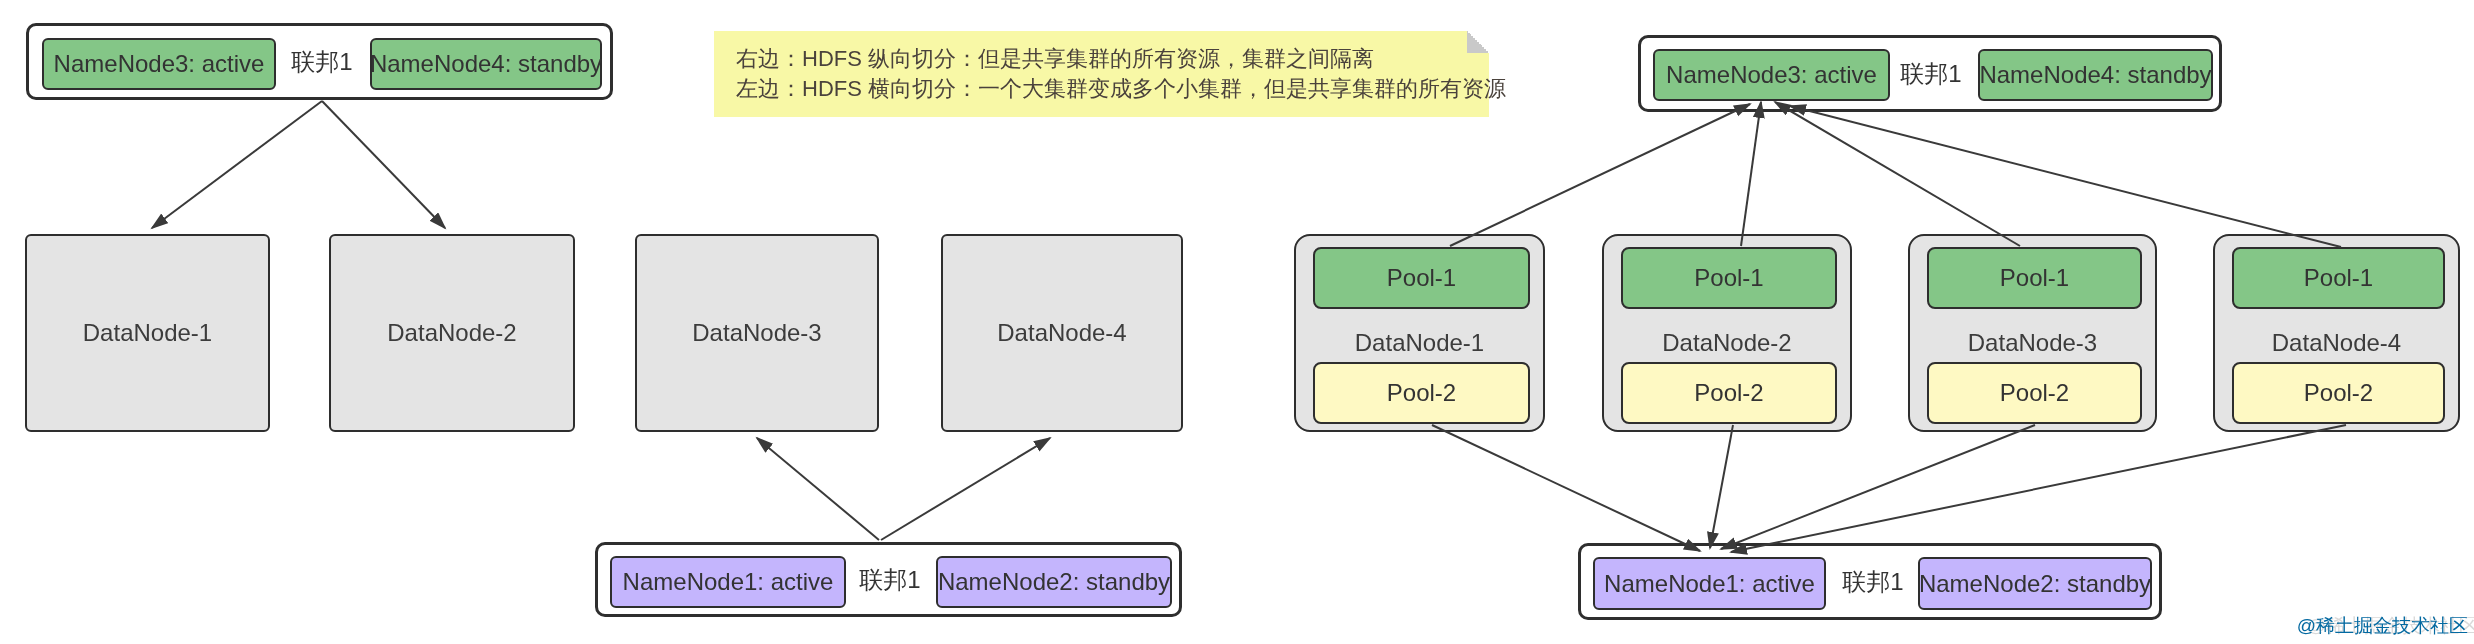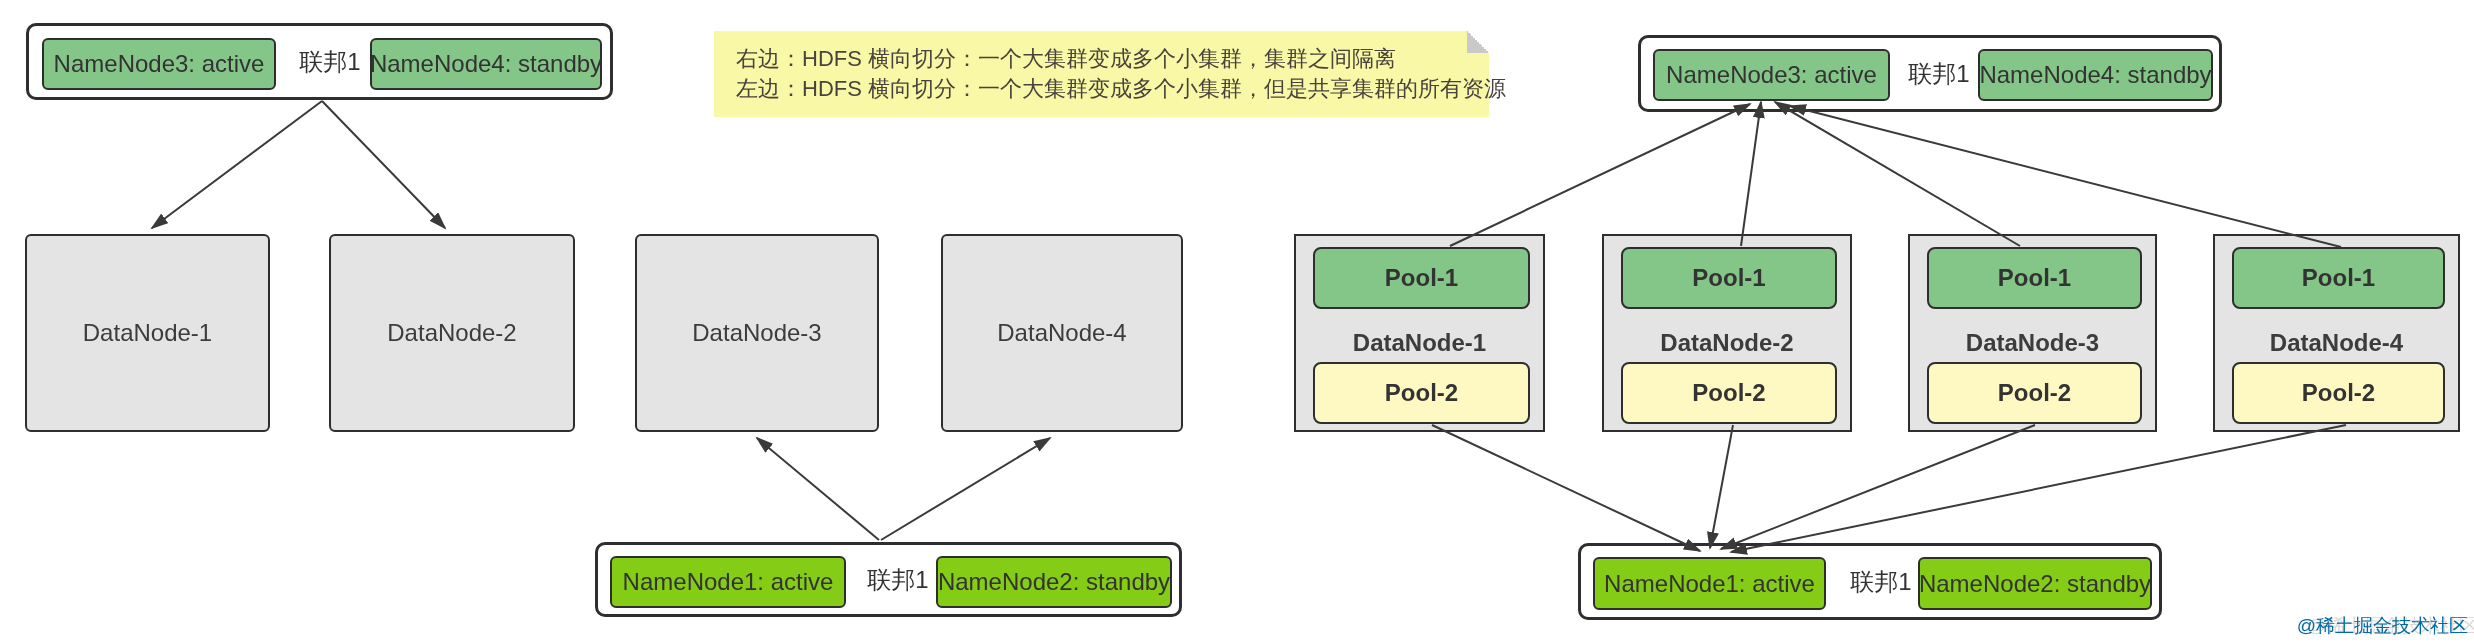--- a/index.html
+++ b/index.html
@@ -12,33 +12,33 @@
   .fedbox{
     position:absolute;background:#ffffff;border:3px solid #2e2e2e;border-radius:10px;
   }
   
   .nn{
     position:absolute;border:2px solid #2e2e2e;border-radius:6px;
     display:flex;align-items:center;justify-content:center;
     font-size:24px;color:#333;white-space:nowrap;
   }
   .nn.green{background:#84c687;}
-  .nn.orange{background:#84cc16;}
+  .nn.orange{background:#c4b5fd;}
   .fed-label{
     position:absolute;top:50%;transform:translate(-50%,-50%);
-    font-size:24px;color:#333;white-space:nowrap;margin-left:8px;
+    font-size:24px;color:#333;white-space:nowrap;
   }
   
   .dn{
     position:absolute;background:#e4e4e4;border:2px solid #2e2e2e;border-radius:6px;
     display:flex;align-items:center;justify-content:center;font-size:24px;color:#3c3c3c;
   }
   
   .rdn{
-    position:absolute;background:#e4e4e4;border:2px solid #2e2e2e;border-radius:0;font-weight:bold;
+    position:absolute;background:#e4e4e4;border:2px solid #2e2e2e;border-radius:16px;
   }
   .pool{
     position:absolute;border:2px solid #2e2e2e;border-radius:8px;
     display:flex;align-items:center;justify-content:center;font-size:24px;color:#333;
   }
   .pool.green{background:#84c687;}
   .pool.orange{background:#fef9c3;}
   .rdn-label{
     position:absolute;left:0;width:100%;top:91px;height:32px;
     display:flex;align-items:center;justify-content:center;font-size:24px;color:#3c3c3c;
@@ -91,21 +91,21 @@
     <div class="nn orange" style="left:12px;top:11px;width:236px;height:52px;">
       <span>NameNode1: active</span>
     </div>
     <div class="fed-label" style="left:292px;">联邦1</div>
     <div class="nn orange" style="left:338px;top:11px;width:236px;height:52px;">
       <span>NameNode2: standby</span>
     </div>
   </div>
 
   <div class="note">
-    <div class="note-line">右边：HDFS 横向切分：一个大集群变成多个小集群，集群之间隔离</div>
+    <div class="note-line">右边：HDFS 纵向切分：但是共享集群的所有资源，集群之间隔离</div>
     <div class="note-line">左边：HDFS 横向切分：一个大集群变成多个小集群，但是共享集群的所有资源</div>
     <div class="note-fold"></div>
   </div>
 
   <div class="fedbox" style="left:1638px;top:35px;width:584px;height:77px;">
     <div class="nn green" style="left:12px;top:11px;width:237px;height:52px;">
       <span>NameNode3: active</span>
     </div>
     <div class="fed-label" style="left:290px;">联邦1</div>
     <div class="nn green" style="left:337px;top:11px;width:235px;height:52px;">

